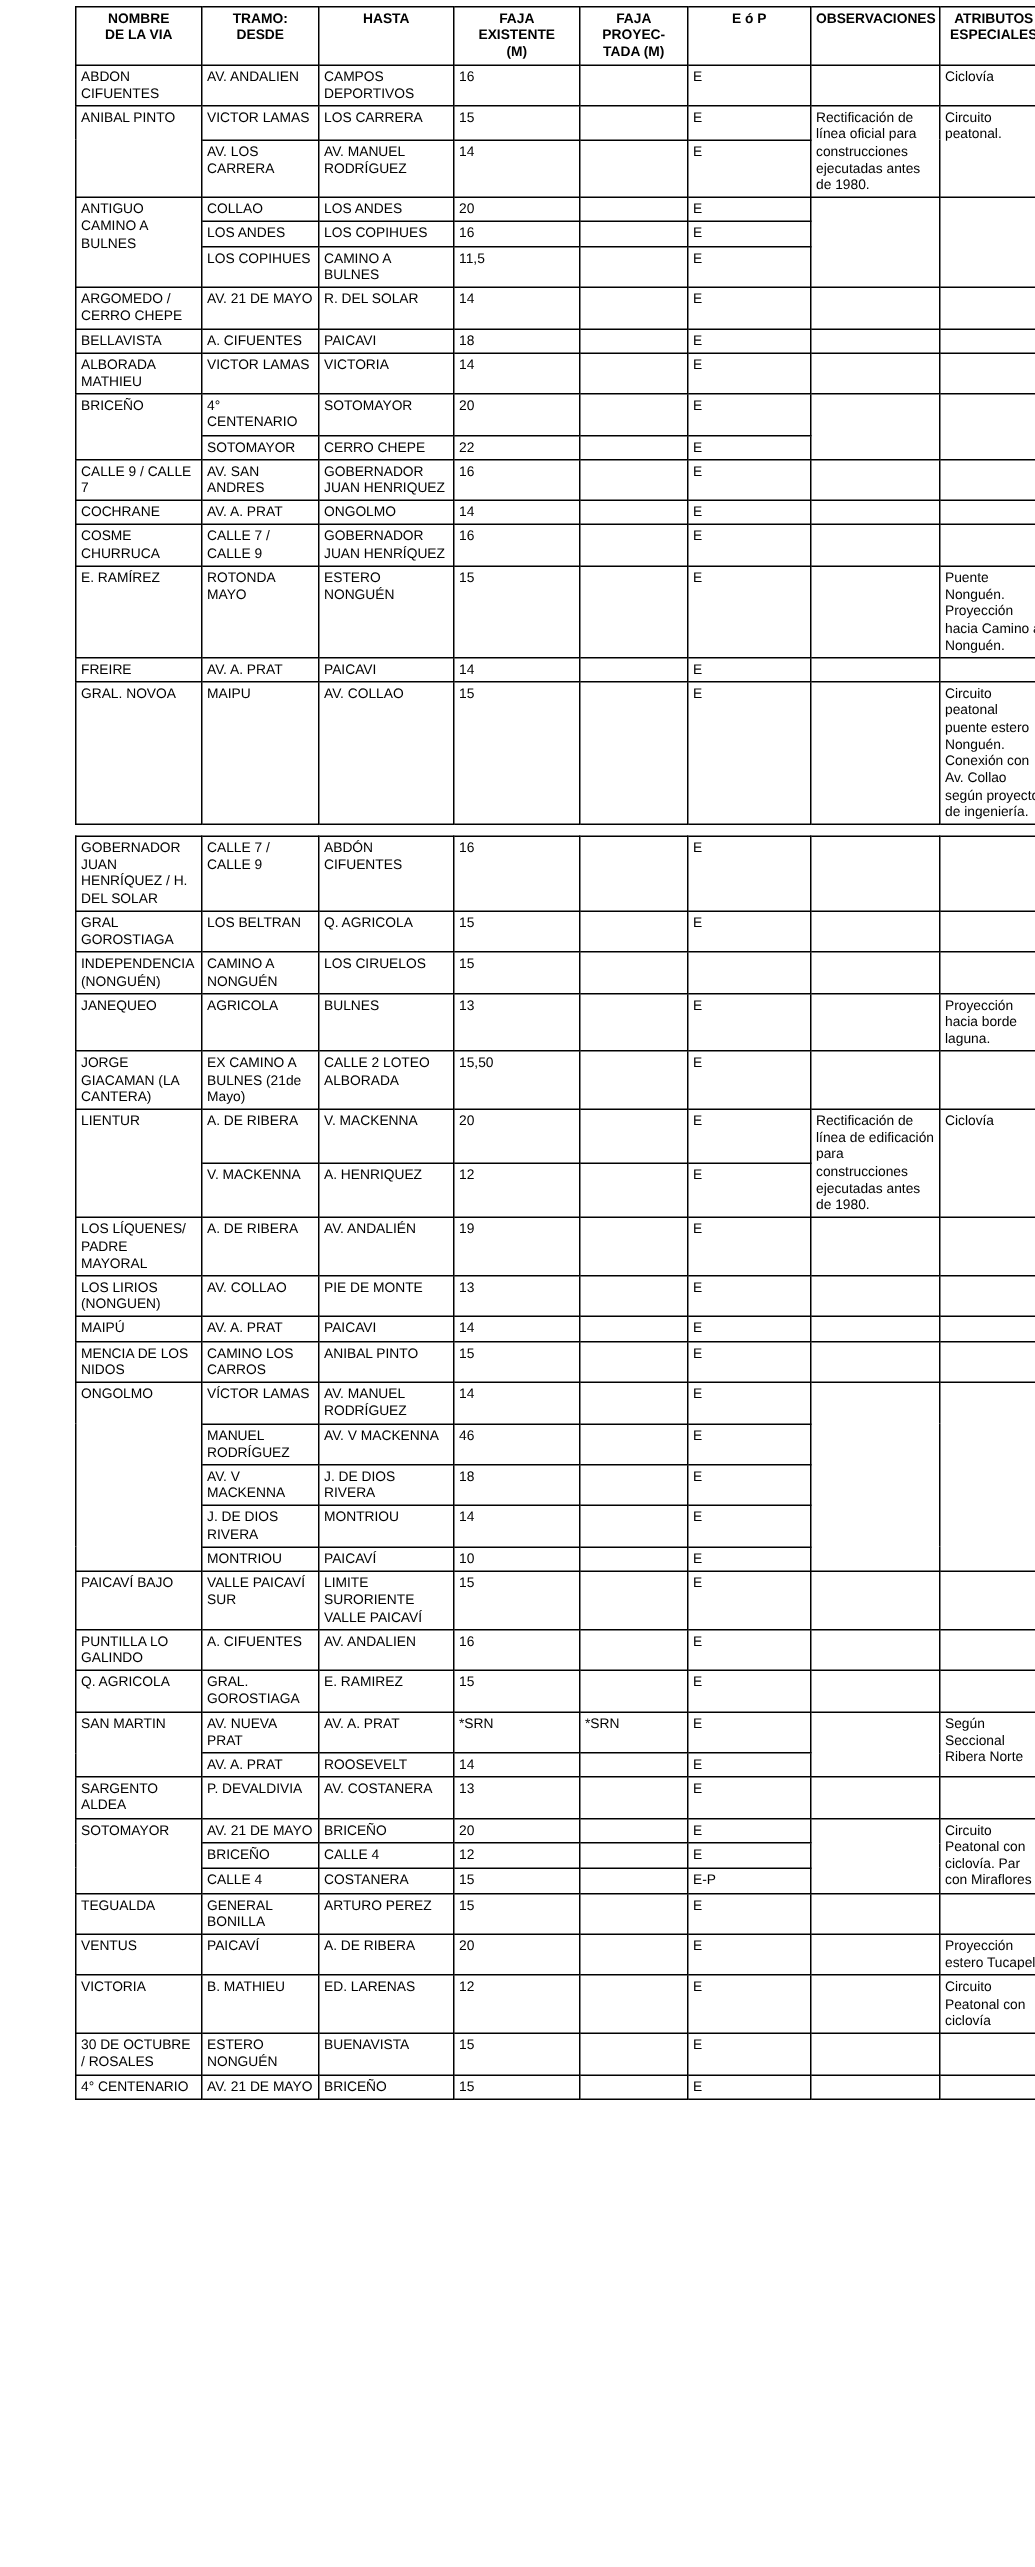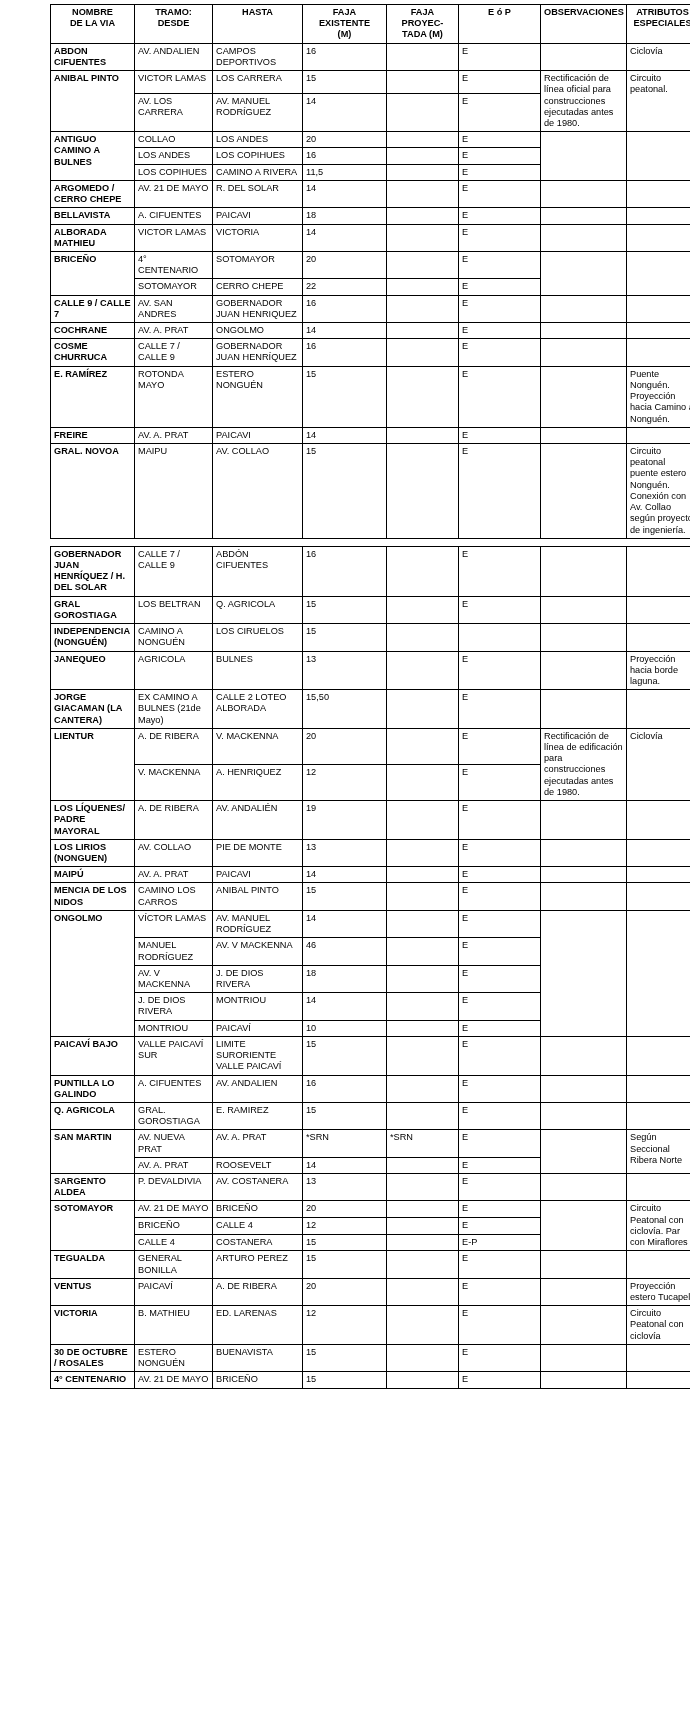--- a/index.html
+++ b/index.html
@@ -32,21 +32,21 @@
   }
   thead th {
     text-align: center;
     font-weight: bold;
     font-size: 9.6px;
     vertical-align: middle;
     padding: 4px 2px;
     line-height: 1.18;
   }
   td.name {
-    font-weight: bold;
+    font-weight: normal;
     vertical-align: middle;
   }
   td.cell {
     font-weight: normal;
   }
   
   col.c0 { width: 84px; }
   col.c1 { width: 78px; }
   col.c2 { width: 90px; }
   col.c3 { width: 84px; }
@@ -123,21 +123,21 @@
           </tr>
           <tr>
             <td class="cell">LOS ANDES</td>
             <td class="cell">LOS COPIHUES</td>
             <td class="cell">16</td>
             <td class="cell"></td>
             <td class="cell">E</td>
           </tr>
           <tr>
             <td class="cell">LOS COPIHUES</td>
-            <td class="cell">CAMINO A RIVERA</td>
+            <td class="cell">CAMINO A BULNES</td>
             <td class="cell">11,5</td>
             <td class="cell"></td>
             <td class="cell">E</td>
           </tr>
           <tr>
             <td class="name">ARGOMEDO / CERRO CHEPE</td>
             <td class="cell">AV. 21 DE MAYO</td>
             <td class="cell">R. DEL SOLAR</td>
             <td class="cell">14</td>
             <td class="cell"></td>

